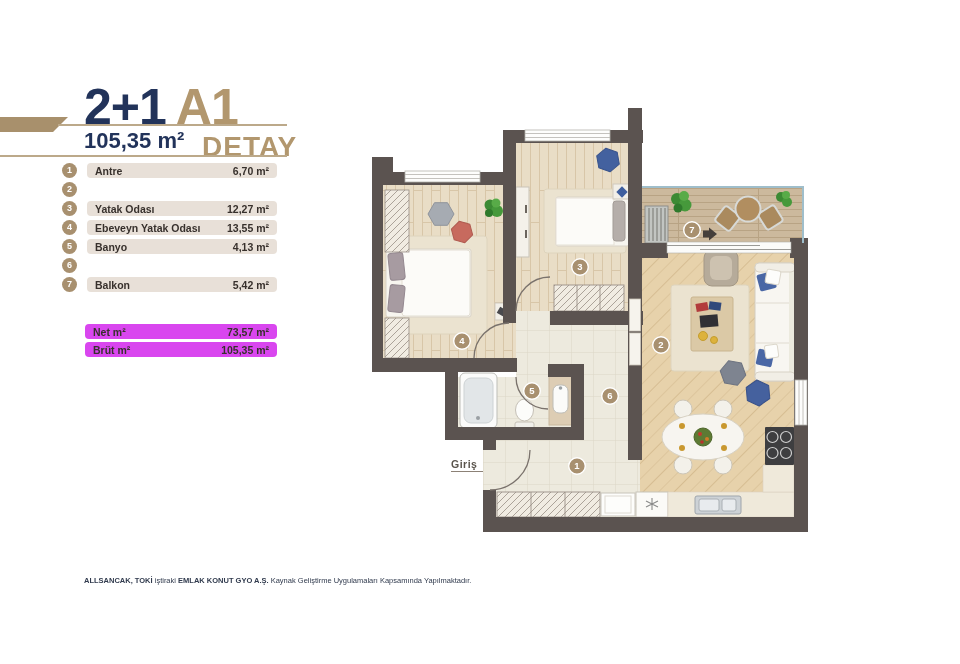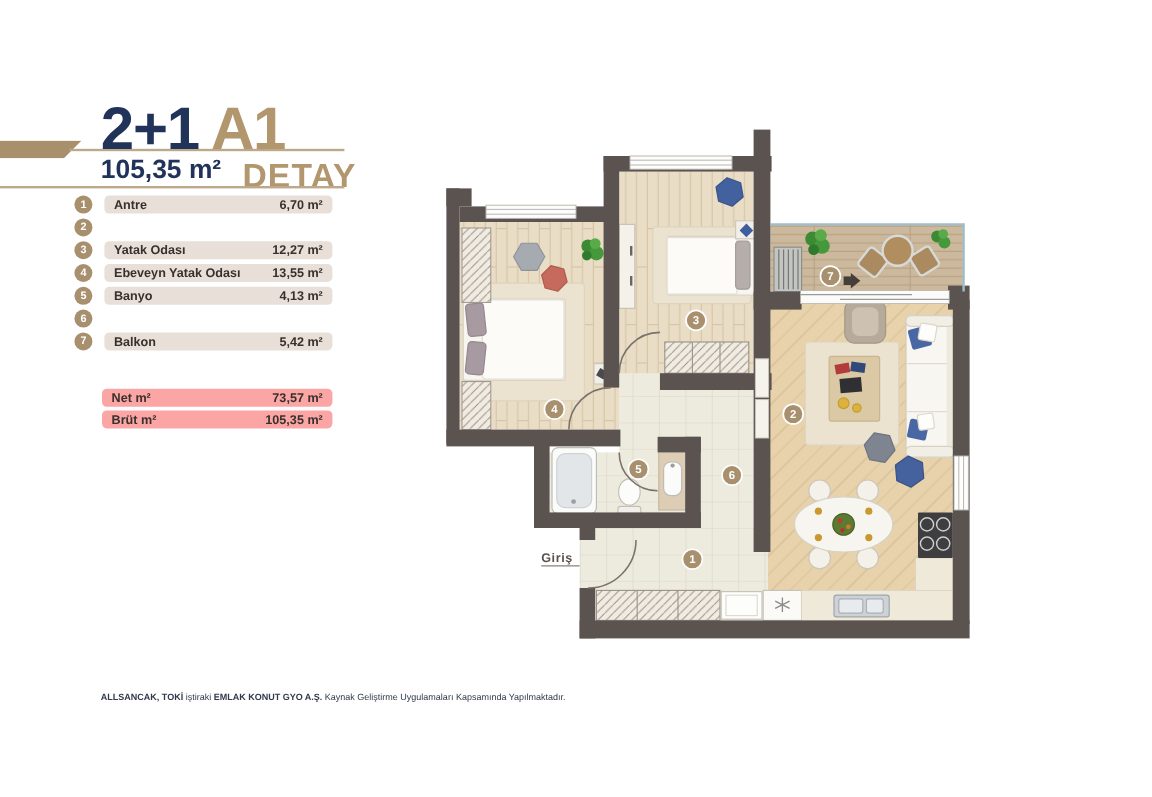--- a/index.html
+++ b/index.html
@@ -19,21 +19,21 @@
   .hline2{position:absolute;left:0;top:155px;width:287px;height:2px;background:#bca98a;}
   
   .legend{position:absolute;left:62px;top:163px;width:215px;}
   .legend-row{display:flex;align-items:center;margin-bottom:4px;height:15px;}
   .num-circle{width:15px;height:15px;border-radius:50%;background:#a8906f;color:#fff;
     font-size:9px;font-weight:bold;text-align:center;line-height:15px;flex:0 0 15px;}
   .pill{flex:1;margin-left:10px;background:#e8e0d8;border-radius:4px;height:15px;
     display:flex;justify-content:space-between;align-items:center;padding:0 8px;
     font-size:10.5px;font-weight:bold;color:#37302c;white-space:nowrap;}
   .totals{position:absolute;left:85px;top:324px;width:192px;}
-  .total-row{background:#fca5a5;border-radius:4px;height:15px;margin-bottom:3px;
+  .total-row{background:#d946ef;border-radius:4px;height:15px;margin-bottom:3px;
     display:flex;justify-content:space-between;align-items:center;padding:0 8px;
     font-size:10.5px;font-weight:bold;color:#37302c;}
   
   .footer{position:absolute;left:84px;top:576px;font-size:7.5px;color:#303a4d;white-space:nowrap;}
   .footer .b{font-weight:bold;}
   
   .plan-wrap{position:absolute;left:365px;top:90px;width:450px;height:450px;}
   svg text{font-family:"Liberation Sans",sans-serif;}
   .badge-text{font-size:9.5px;font-weight:bold;fill:#ffffff;text-anchor:middle;}
   .entrance-text{font-size:10.5px;font-weight:bold;fill:#5a544c;letter-spacing:0.5px;}

